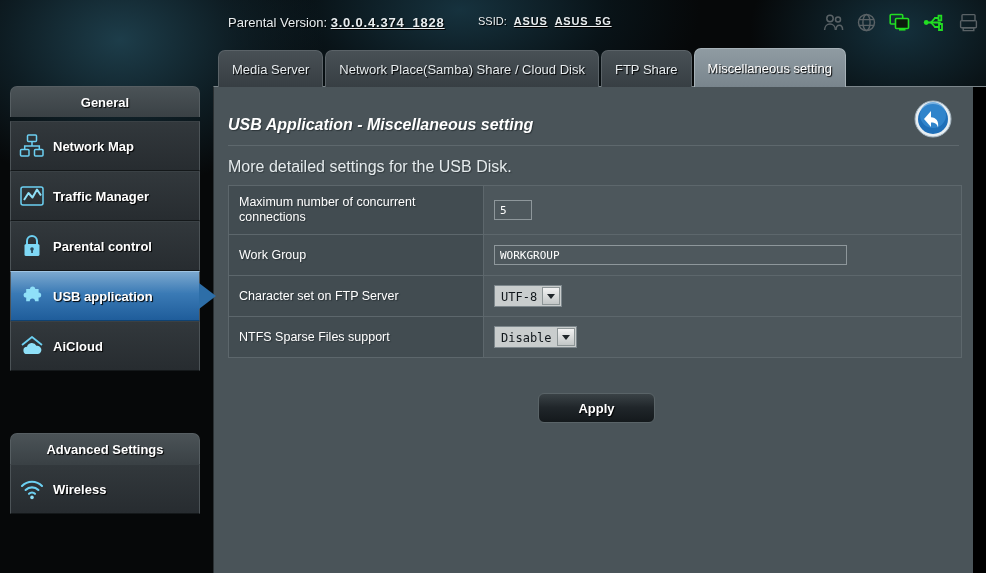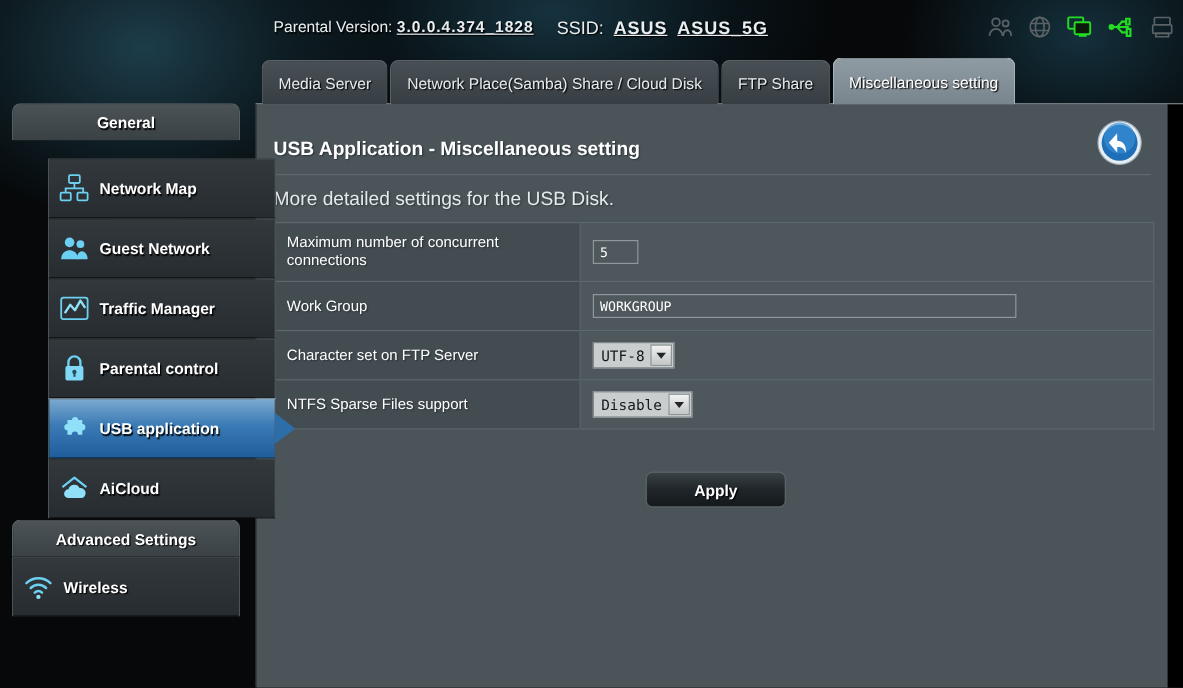--- a/index.html
+++ b/index.html
@@ -64,21 +64,21 @@
     background: linear-gradient(180deg, #4b5357 0%, #3a4145 100%);
     color: #ffffff;
     font-size: 13px; font-weight: bold;
     display: flex; align-items: center; justify-content: center;
     text-shadow: 1px 1px 1px #000;
   }
   #sec-general { top: 86px; }
   #sec-advanced { top: 433px; }
 
   .menu-list { position: absolute; left: 10px; width: 190px; }
-  #menu-general { top: 132px; margin-left: 30px; }
+  #menu-general { top: 121px; }
   #menu-advanced { top: 464px; }
 
   .menu-item {
     position: relative;
     width: 190px; height: 50px;
     border-left: 1px solid #4c5357;
     border-right: 1px solid #4c5357;
     border-bottom: 1px solid #14181a;
     border-top: 1px solid #3a4145;
     background: linear-gradient(180deg, #32383c 0%, #272c30 100%);
@@ -126,23 +126,23 @@
     text-shadow: 1px 1px 1px #000;
   }
   .fw-value, .ssid-value {
     font-weight: bold;
     text-decoration: underline;
     letter-spacing: 0.8px;
     cursor: pointer;
   }
   .ssid-text {
     position: absolute;
-    left: 252px; top: 15px;
+    left: 266px; top: 15px;
     color: #e9eef0;
-    font-size: 15px;
+    font-size: 11px;
     text-shadow: 1px 1px 1px #000;
   }
   .ssid-value { margin-left: 4px; }
 
   #status-icons {
     position: absolute;
     right: 8px; top: 13px;
     display: flex;
     align-items: center;
     gap: 13px;
@@ -205,20 +205,21 @@
     background: #000;
   }
 
   .page-title {
     position: absolute;
     left: 14px; top: 29px;
     color: #ffffff;
     font-size: 16px;
     font-weight: bold;
     text-shadow: 1px 1px 1px #2c3438;
+    font-style: italic;
   }
   .title-rule {
     position: absolute;
     left: 14px; top: 58px;
     width: 731px; height: 1px;
     background: #5e686d;
   }
   .page-desc {
     position: absolute;
     left: 14px; top: 71px;
@@ -349,33 +350,20 @@
               <rect x="9.5" y="3" width="9" height="6.5" rx="1"></rect>
               <rect x="2.5" y="17.5" width="8.5" height="6.5" rx="1"></rect>
               <rect x="16.5" y="17.5" width="8.5" height="6.5" rx="1"></rect>
               <path d="M14 9.5 v4.5 M6.7 17.5 v-3.5 h14.6 v3.5"></path>
             </g>
           </svg>
         </span>
         <span class="menu-label">Network Map</span>
       </div>
 
-      <div class="menu-item">
-        <span class="menu-icon">
-          <svg width="28" height="28" viewBox="0 0 28 28">
-            <g fill="#6cd0f2">
-              <circle cx="10" cy="9" r="4"></circle>
-              <circle cx="19" cy="10.5" r="3.2"></circle>
-              <path d="M3 23 c0-4.6 3.2-7.5 7-7.5 s7 2.9 7 7.5 z"></path>
-              <path d="M16 23 c0-3.6 1.5-6.3 4-6.6 c2.8 0 5 2.7 5 6.6 z"></path>
-            </g>
-          </svg>
-        </span>
-        <span class="menu-label">Guest Network</span>
-      </div>
 
       <div class="menu-item">
         <span class="menu-icon">
           <svg width="28" height="28" viewBox="0 0 28 28">
             <rect x="3" y="5" width="22" height="18" rx="2" fill="none" stroke="#6cd0f2" stroke-width="1.5"></rect>
             <path d="M6 18 l4.5 -7 4 4.5 4.5 -8 4 6" fill="none" stroke="#8fe0f8" stroke-width="2" stroke-linejoin="round"></path>
           </svg>
         </span>
         <span class="menu-label">Traffic Manager</span>
       </div>

